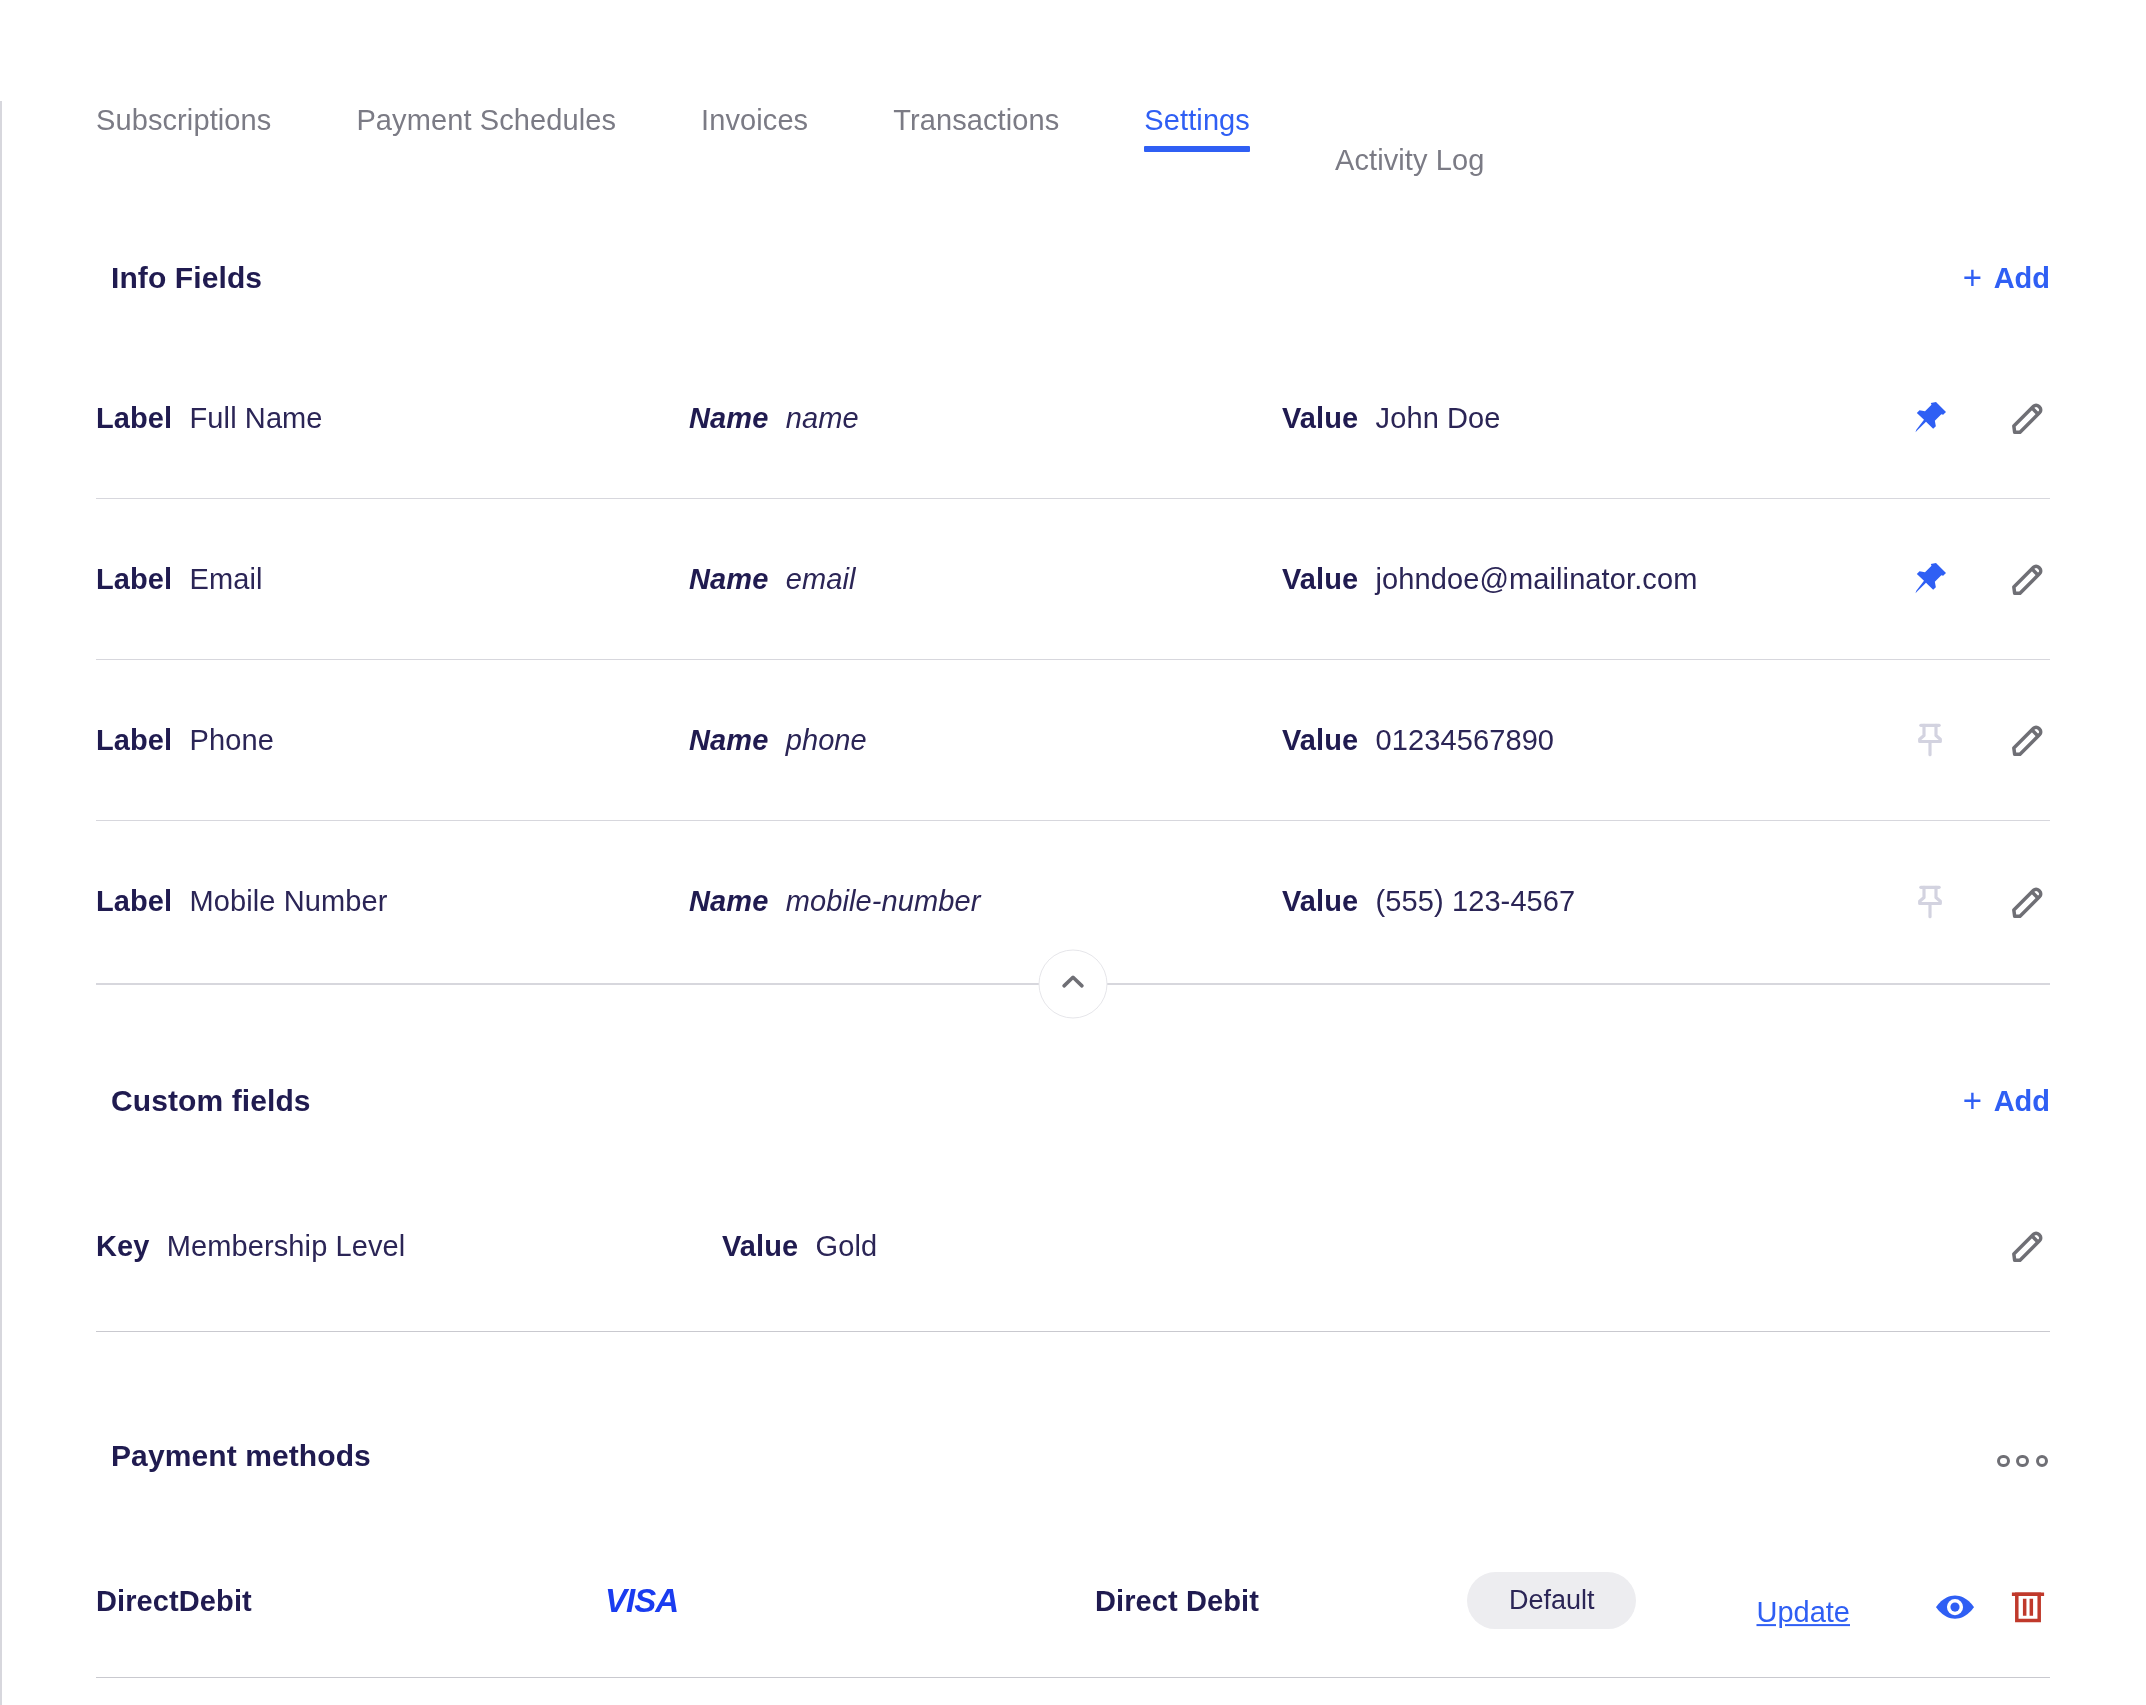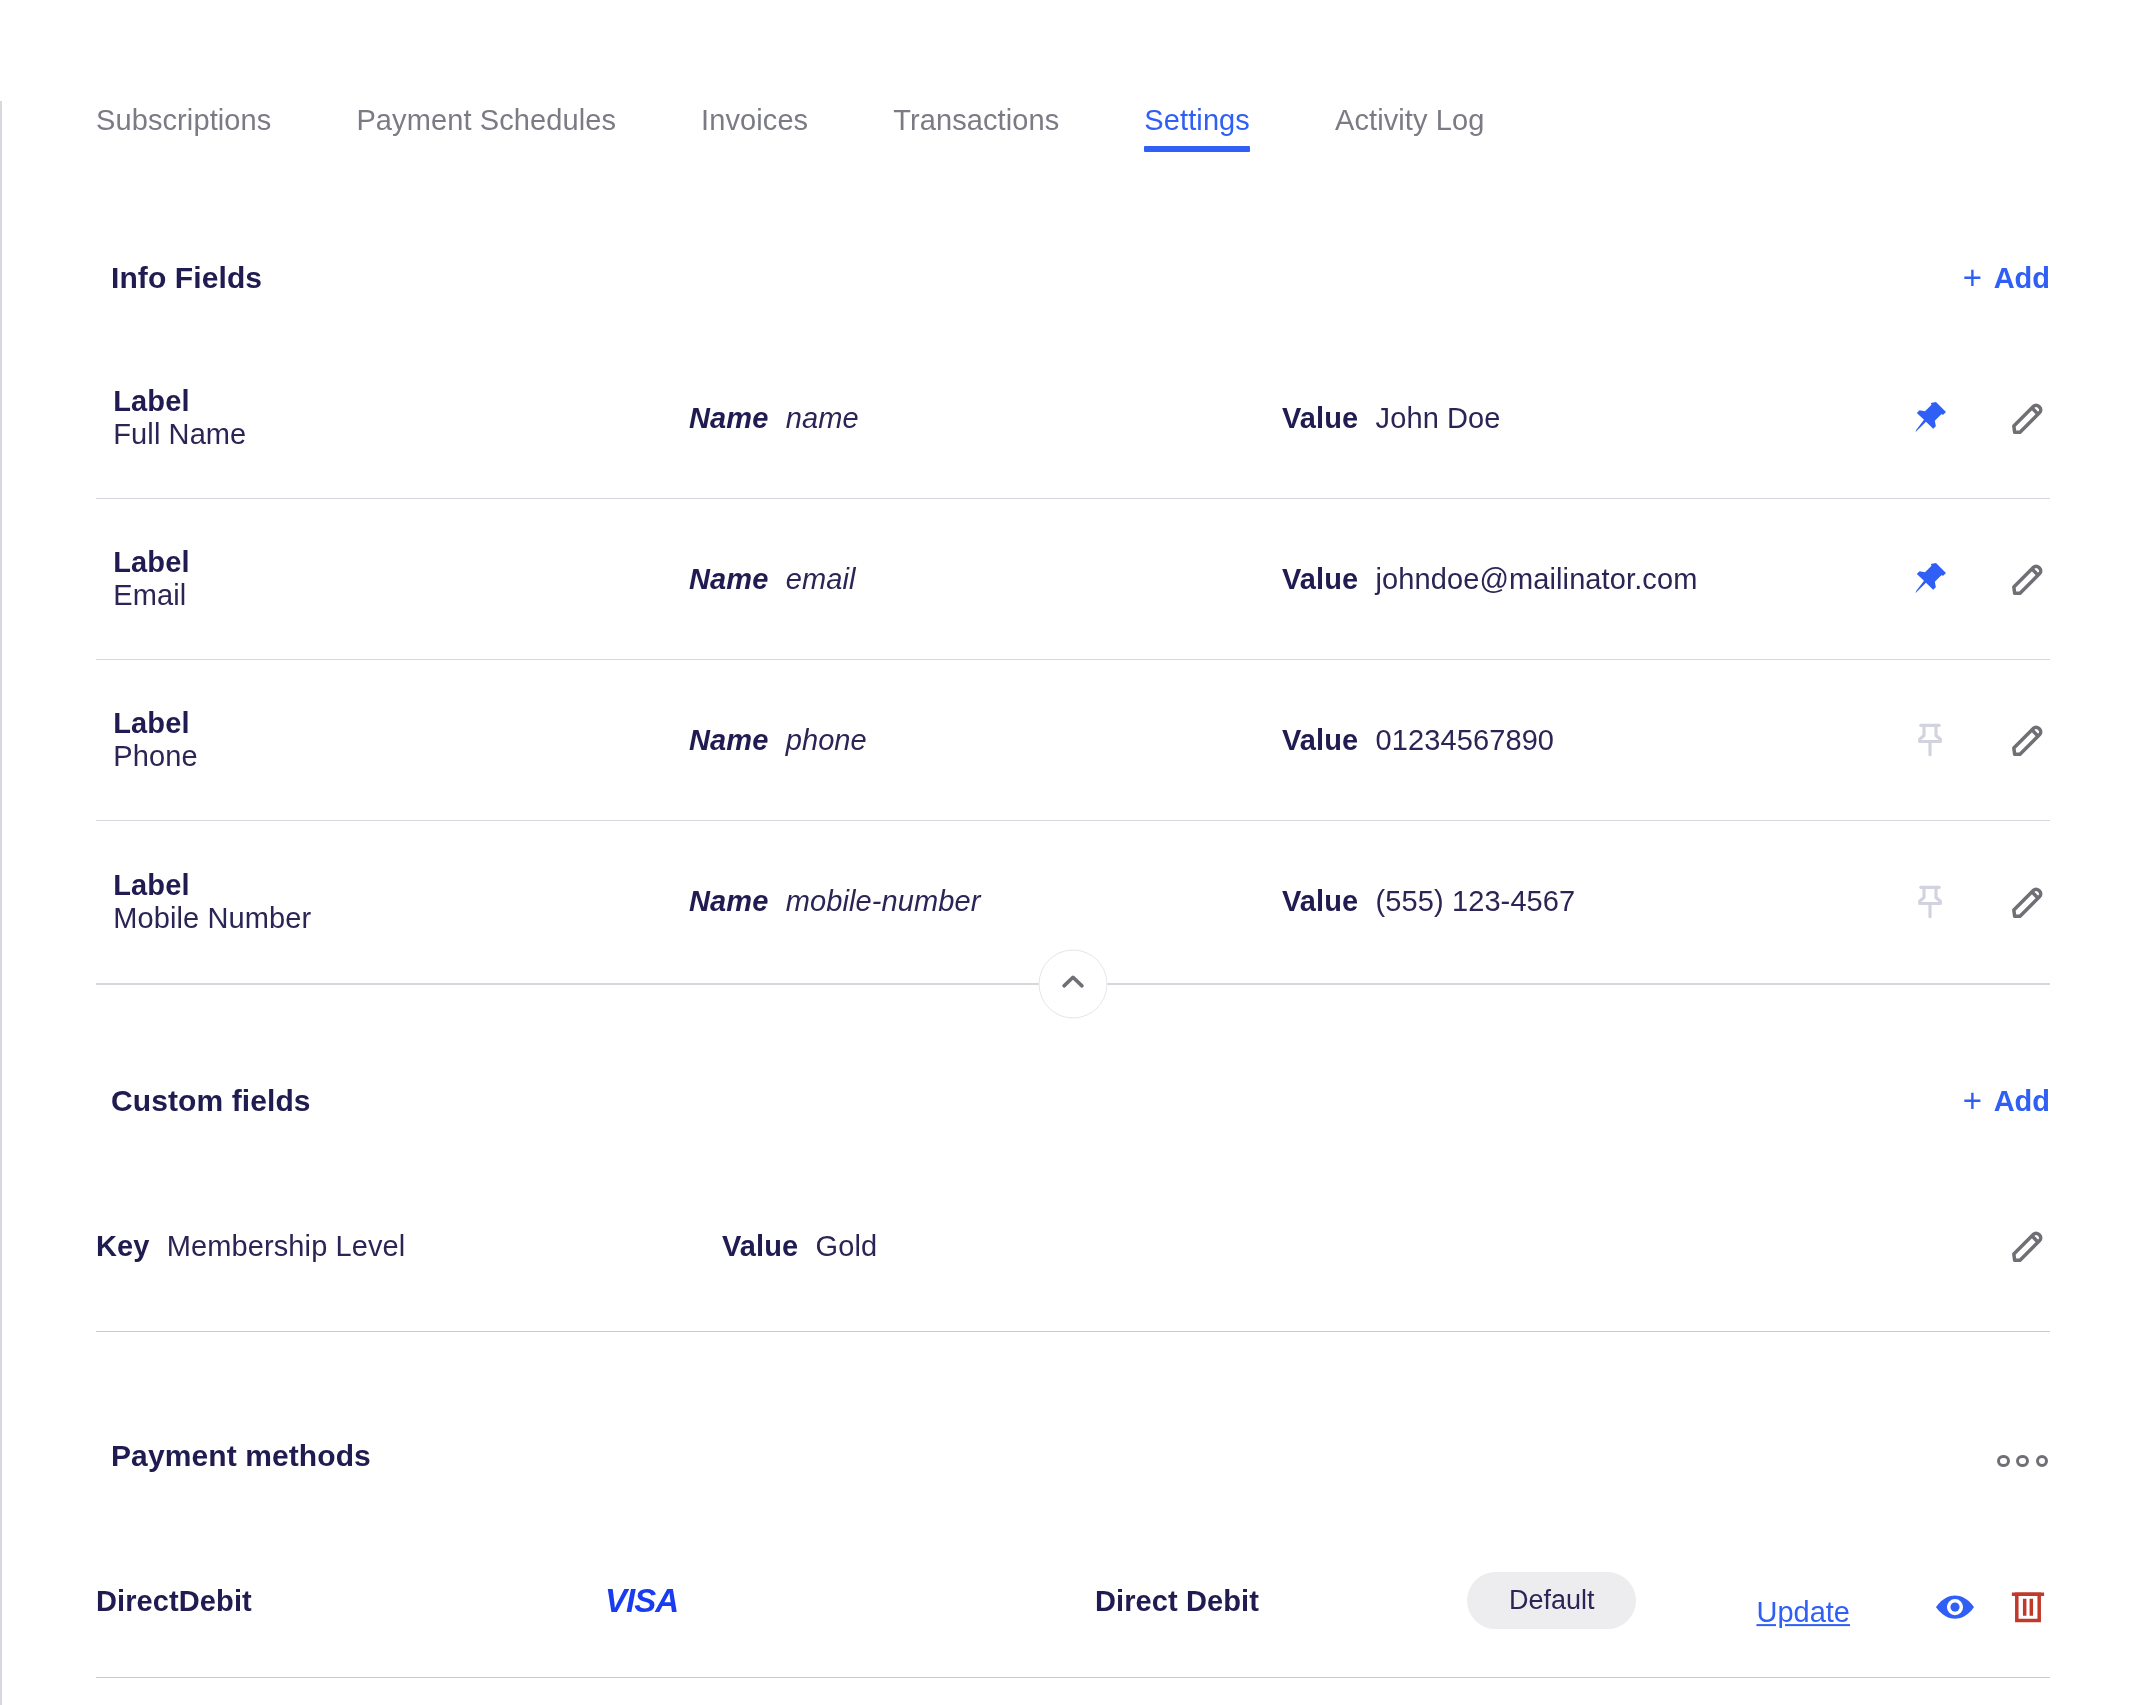--- a/index.html
+++ b/index.html
@@ -36,21 +36,21 @@
     position: relative;
     font-size: 29px;
     font-weight: normal;
     color: #7b7b85;
     letter-spacing: 0.1px;
     padding: 0 0 15.4px 0;
     margin-right: 85px;
     white-space: nowrap;
     cursor: pointer;
   }
-  .tab:last-child { margin-right: 0; }
+  .tab:last-child { margin-right: 0; margin-top: 40px; }
   .tab.active { color: #2f5ff4; }
   .tab.active::after {
     content: "";
     position: absolute;
     left: 0; right: 0; bottom: 0;
     height: 6.7px;
     background: #2f5ff4;
     border-radius: 1px;
   }
 
@@ -128,21 +128,21 @@
     letter-spacing: 0.1px;
   }
   .v {
     font-size: 29px;
     font-weight: 400;
     color: #2b2556;
     letter-spacing: 0.1px;
   }
   .cell .v { margin-left: 17.3px; }
 
-  .col-label  { position: absolute; left: 0px; flex-direction: column; }
+  .col-label  { position: absolute; left: 0px; }
   .col-name   { position: absolute; left: 593px; font-style: italic; }
   .col-value  { position: absolute; left: 1186px; }
   .col-actions{ position: absolute; right: 0px; display: flex; align-items: center; gap: 54px; }
 
   
   .ck-key   { position: absolute; left: 0px; }
   .ck-value { position: absolute; left: 626px; }
 
   
   .icon-btn {

